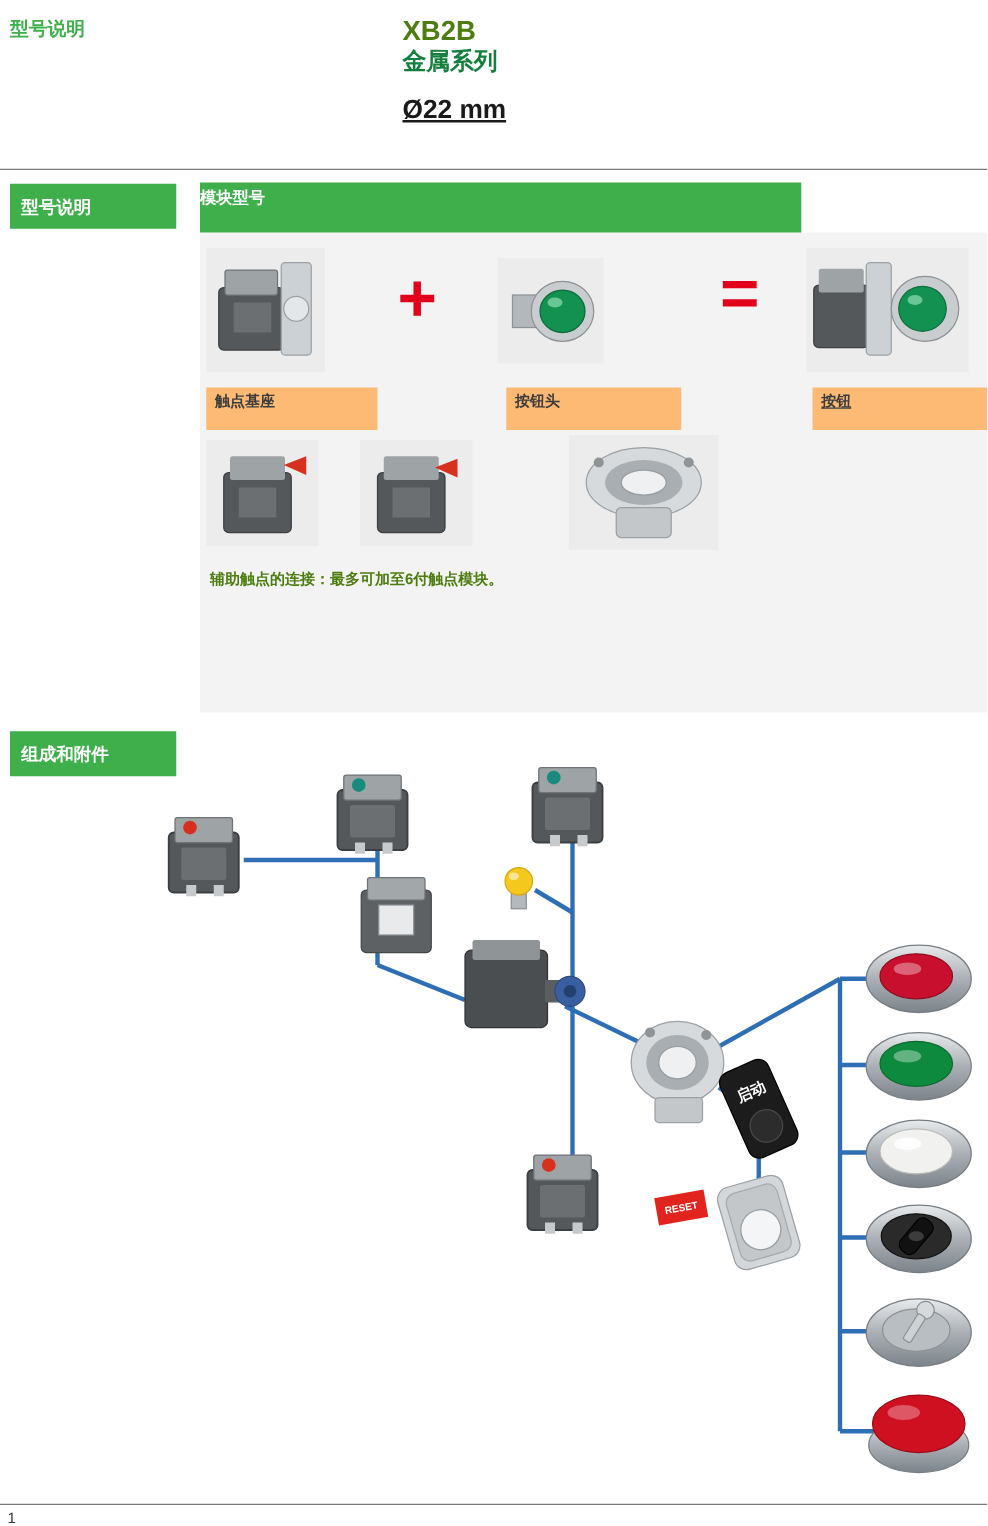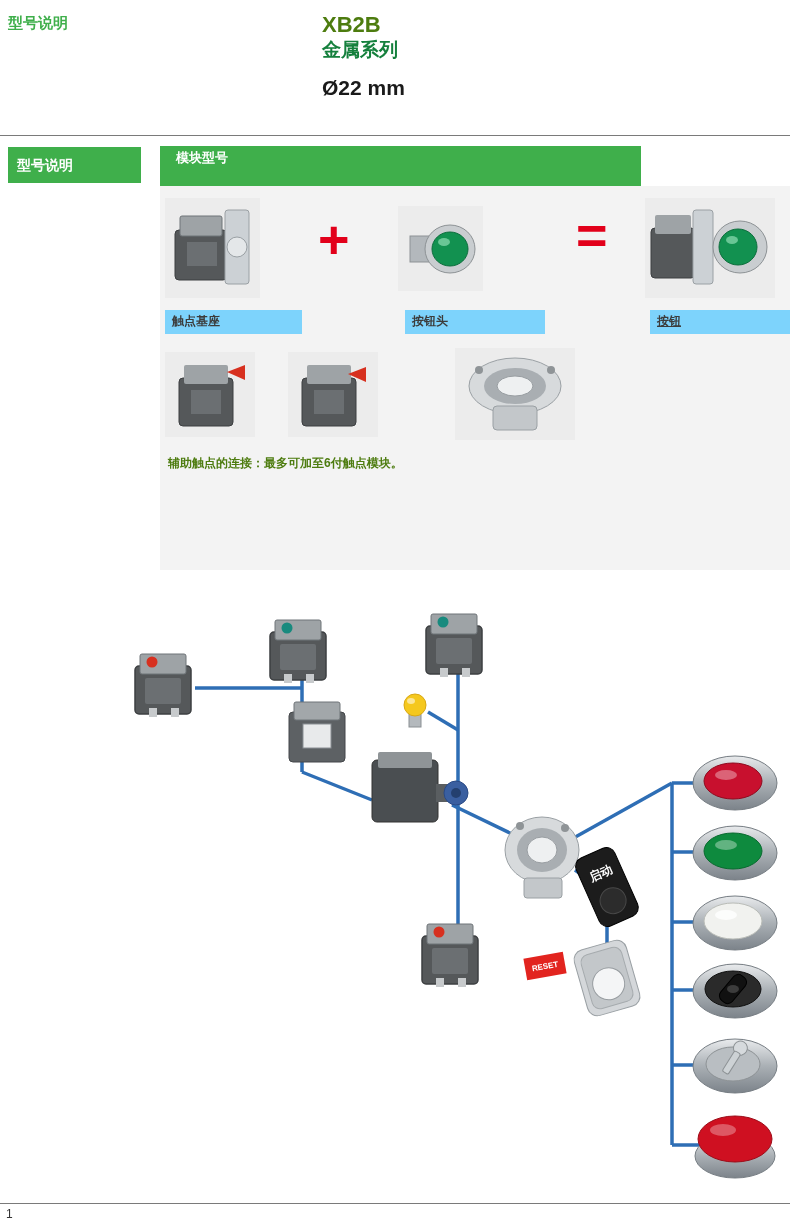--- a/index.html
+++ b/index.html
@@ -5,51 +5,51 @@
   * { margin:0; padding:0; box-sizing:border-box; }
   html,body { background:#ffffff; }
   body { font-family:"Liberation Sans","DejaVu Sans",sans-serif; color:#222; }
   .page { position:relative; width:790px; height:1221px; background:#fff; overflow:hidden; }
   .abs { position:absolute; }
 
   .eyebrow { left:8px; top:14px; font-size:15px; font-weight:bold; color:#3faf4b; }
   .series-block { left:322px; top:12px; }
   .series-name { font-size:22px; font-weight:bold; line-height:1.15; color:#4d7c0f; }
   .series-family { font-size:19px; font-weight:600; line-height:1.35; color:#15803d; }
-  .series-diameter { font-size:21px; font-weight:bold; margin-top:13px; color:#1a1a1a; }
+  .series-diameter { font-size:21px; font-weight:bold; margin-top:13px; color:#1a1a1a;text-decoration:underline; }
 
   .rule { left:0; width:790px; height:1px; background:#7a7a7a; }
   .rule-top { top:135px; }
   .rule-bottom { top:1203px; }
 
   .tag { left:8px; width:133px; height:36px; background:#3faf4b; color:#fff;
          font-size:14px; font-weight:bold; line-height:36px; padding-left:9px; }
   .tag1 { top:147px; }
   .tag2 { top:585px; }
 
   .panel { left:160px; top:186px; width:630px; height:384px; background:#f3f3f3; }
 
-  .band { top:146px; height:40px; background:#3faf4b; color:#fff; padding:4px 16px; }
+  .band { top:146px; height:40px; background:#3faf4b; color:#fff; padding:4px 0; }
   .band-module { left:160px; width:481px; }
   .band-complete { left:648px; width:142px; }
   .band-title { font-size:13px; font-weight:bold; line-height:1.3; }
   .band-code  { font-size:12px; line-height:1.3; }
 
   .photo1 { left:165px; top:198px; }
   .photo2 { left:398px; top:206px; }
   .photo3 { left:645px; top:198px; }
   .photoA { left:165px; top:352px; }
   .photoB { left:288px; top:352px; }
   .photoC { left:455px; top:348px; }
 
   .op { color:#e2001a; font-weight:bold; font-size:54px; line-height:1; }
   .plus { left:318px; top:212px; }
   .equals { left:576px; top:208px; }
 
-  .labelbar { top:310px; height:24px; background:#7dd3fc; color:#3c3c3c;
+  .labelbar { top:310px; height:34px; background:#fdba74; color:#3c3c3c;
               font-size:12px; font-weight:bold; line-height:22px; padding-left:7px; }
   .lb1 { left:165px; width:137px; }
   .lb2 { left:405px; width:140px; }
   .lb3 { left:650px; width:140px;text-decoration:underline; }
 
   .notes { left:168px; top:455px; width:470px; color:#4d7c0f; font-size:12px; font-weight:bold; line-height:1.4; }
   .note1 { margin-bottom:15px; }
   .note2-body { margin-top:1px; }
 
   .diagram { left:0; top:600px; }
@@ -131,20 +131,21 @@
     <ellipse cx="60" cy="38" rx="18" ry="10" fill="#eef0f1" stroke="#989da1"></ellipse>
     <rect x="38" y="58" width="44" height="24" rx="4" fill="#c3c7ca" stroke="#9aa0a4"></rect>
     <circle cx="24" cy="22" r="4" fill="#8f9497"></circle>
     <circle cx="96" cy="22" r="4" fill="#8f9497"></circle>
   </svg>
 
   <div class="abs notes">
     <div class="note1">辅助触点的连接：最多可加至6付触点模块。</div>
   </div>
 
+  <div class="abs tag tag2">组成和附件</div>
 
   <svg class="abs diagram" width="790" height="600" viewBox="0 0 790 600">
     <defs>
       <linearGradient id="metal" x1="0" y1="0" x2="0" y2="1">
         <stop offset="0" stop-color="#e9ebed"></stop>
         <stop offset="0.5" stop-color="#aab0b5"></stop>
         <stop offset="1" stop-color="#7c838a"></stop>
       </linearGradient>
       <symbol id="cblock" viewBox="0 0 64 72" overflow="visible">
         <rect x="2" y="18" width="56" height="48" rx="4" fill="#55585a" stroke="#3c3f41" stroke-width="1.5"></rect>

